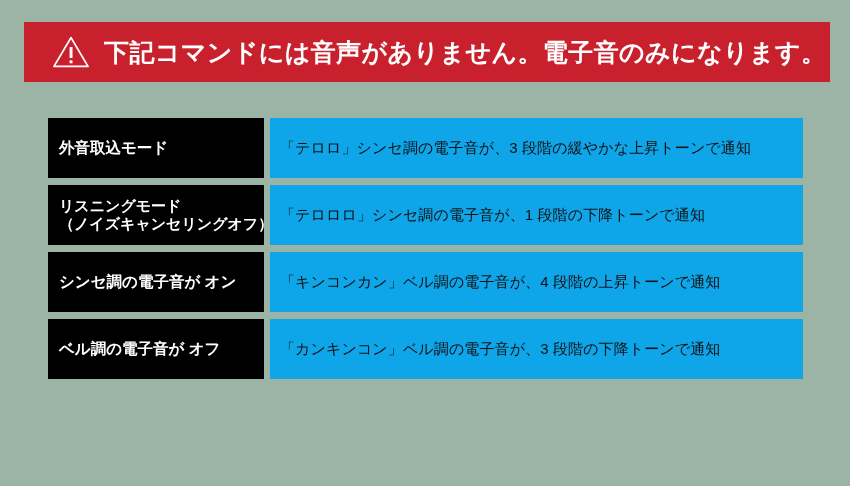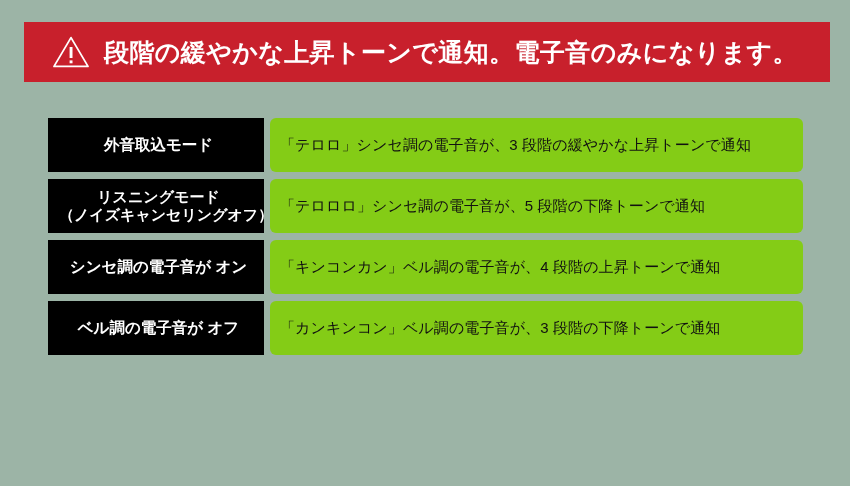--- a/index.html
+++ b/index.html
@@ -55,23 +55,22 @@
   
   .table {
     position: absolute;
     left: 48px;
     top: 118px;
     width: 755px;
   }
   .row {
     display: flex;
     align-items: stretch;
-    height: 54px;
+    height: 60px;
     margin-bottom: 7px;
-    text-align: center;
   }
   .row:last-child { margin-bottom: 0; }
 
   .cell-mode {
     flex: 0 0 216px;
     width: 216px;
     background: #000000;
     color: #ffffff;
     display: flex;
     flex-direction: column;
@@ -95,48 +94,47 @@
   .cell-mode.single .line1 {
     font-size: 15.5px;
   }
 
   .gap {
     flex: 0 0 6px;
   }
 
   .cell-desc {
     flex: 1 1 auto;
-    background: #84cc16;
+    background: #0ea5e9;
     color: #111111;
     display: flex;
     align-items: center;
     box-sizing: border-box;
     padding-left: 10px;
     padding-right: 2px;
-    border-radius: 6px;
   }
   .cell-desc span {
     font-size: 15px;
     line-height: 1.25;
     white-space: nowrap;
     letter-spacing: 0.1px;
   }
 </style>
 </head>
 <body>
 
 <div id="page">
 
   <div class="banner">
     <svg class="banner-icon" viewBox="0 0 38 34" aria-hidden="true">
       <path d="M19 2.6 L36 31.4 L2 31.4 Z" fill="none" stroke="#ffffff" stroke-width="1.8" stroke-linejoin="round"></path>
       <rect x="17.6" y="12" width="2.9" height="11" fill="#ffffff"></rect>
       <rect x="17.6" y="25.4" width="2.9" height="2.9" fill="#ffffff"></rect>
     </svg>
-    <div class="banner-text">段階の緩やかな上昇トーンで通知。電子音のみになります。</div>
+    <div class="banner-text">下記コマンドには音声がありません。電子音のみになります。</div>
   </div>
 
   <div class="table">
 
     <div class="row">
       <div class="cell-mode single">
         <div class="line1">外音取込モード</div>
       </div>
       <div class="gap"></div>
       <div class="cell-desc">
@@ -145,21 +143,21 @@
     </div>
 
 
     <div class="row">
       <div class="cell-mode">
         <div class="line1">リスニングモード</div>
         <div class="line2">（ノイズキャンセリングオフ）</div>
       </div>
       <div class="gap"></div>
       <div class="cell-desc">
-        <span>「テロロロ」シンセ調の電子音が、5 段階の下降トーンで通知</span>
+        <span>「テロロロ」シンセ調の電子音が、1 段階の下降トーンで通知</span>
       </div>
     </div>
 
     <div class="row">
       <div class="cell-mode single">
         <div class="line1">シンセ調の電子音が オン</div>
       </div>
       <div class="gap"></div>
       <div class="cell-desc">
         <span>「キンコンカン」ベル調の電子音が、4 段階の上昇トーンで通知</span>

